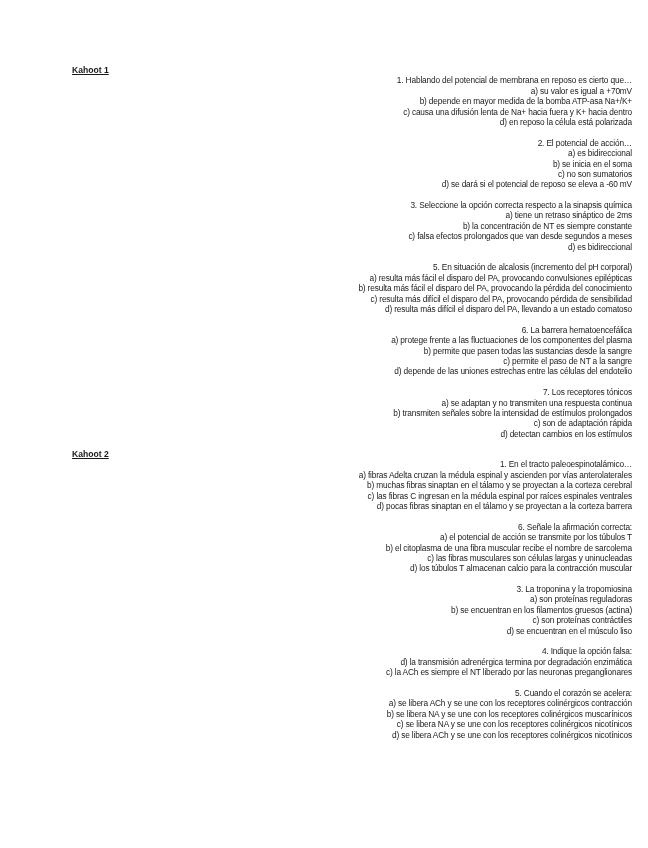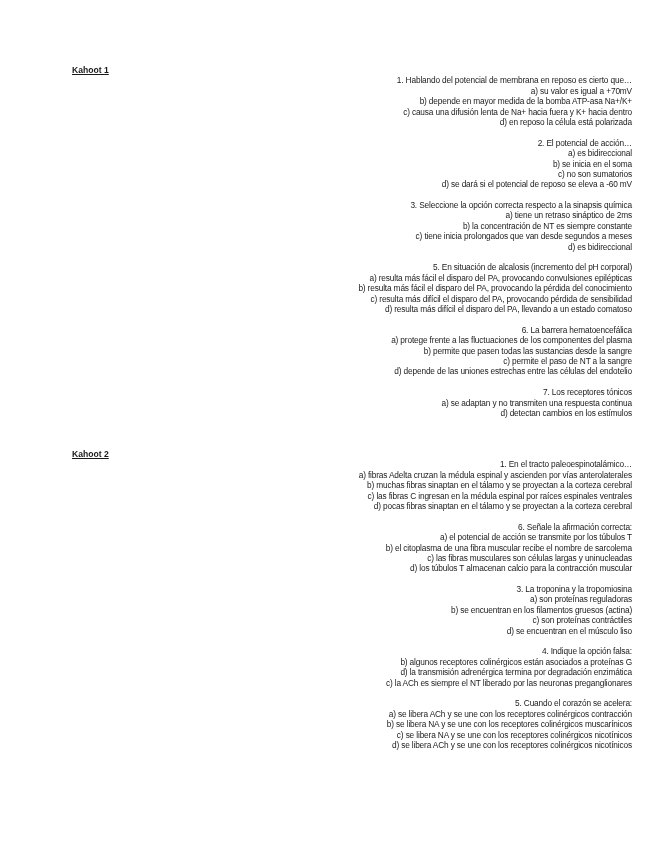--- a/index.html
+++ b/index.html
@@ -41,21 +41,21 @@
       <div class="opt">a) es bidireccional</div>
       <div class="opt">b) se inicia en el soma</div>
       <div class="opt">c) no son sumatorios</div>
       <div class="opt">d) se dará si el potencial de reposo se eleva a -60 mV</div>
     </div>
 
     <div class="q">
       <div class="q-text">3. Seleccione la opción correcta respecto a la sinapsis química</div>
       <div class="opt">a) tiene un retraso sináptico de 2ms</div>
       <div class="opt">b) la concentración de NT es siempre constante</div>
-      <div class="opt">c) tiene inicia prolongados que van desde segundos a meses</div>
+      <div class="opt">c) falsa efectos prolongados que van desde segundos a meses</div>
       <div class="opt">d) es bidireccional</div>
     </div>
 
     <div class="q">
       <div class="q-text">5. En situación de alcalosis (incremento del pH corporal)</div>
       <div class="opt">a) resulta más fácil el disparo del PA, provocando convulsiones epilépticas</div>
       <div class="opt">b) resulta más fácil el disparo del PA, provocando la pérdida del conocimiento</div>
       <div class="opt">c) resulta más difícil el disparo del PA, provocando pérdida de sensibilidad</div>
       <div class="opt">d) resulta más difícil el disparo del PA, llevando a un estado comatoso</div>
     </div>
@@ -64,54 +64,55 @@
       <div class="q-text">6. La barrera hematoencefálica</div>
       <div class="opt">a) protege frente a las fluctuaciones de los componentes del plasma</div>
       <div class="opt">b) permite que pasen todas las sustancias desde la sangre</div>
       <div class="opt">c) permite el paso de NT a la sangre</div>
       <div class="opt">d) depende de las uniones estrechas entre las células del endotelio</div>
     </div>
 
     <div class="q">
       <div class="q-text">7. Los receptores tónicos</div>
       <div class="opt">a) se adaptan y no transmiten una respuesta continua</div>
+      <div class="opt">b) transmiten señales sobre la intensidad de estímulos prolongados</div>
+      <div class="opt">c) son de adaptación rápida</div>
       <div class="opt">d) detectan cambios en los estímulos</div>
     </div>
   </div>
 
   <div class="section" id="k2" style="top:449px;">
     <div class="heading">Kahoot 2</div>
 
     <div class="q">
       <div class="q-text">1. En el tracto paleoespinotalámico…</div>
       <div class="opt">a) fibras Adelta cruzan la médula espinal y ascienden por vías anterolaterales</div>
       <div class="opt">b) muchas fibras sinaptan en el tálamo y se proyectan a la corteza cerebral</div>
       <div class="opt">c) las fibras C ingresan en la médula espinal por raíces espinales ventrales</div>
-      <div class="opt">d) pocas fibras sinaptan en el tálamo y se proyectan a la corteza cerebral</div>
+      <div class="opt">d) pocas fibras sinaptan en el tálamo y se proyectan a la corteza barrera</div>
     </div>
 
     <div class="q">
       <div class="q-text">6. Señale la afirmación correcta:</div>
       <div class="opt">a) el potencial de acción se transmite por los túbulos T</div>
       <div class="opt">b) el citoplasma de una fibra muscular recibe el nombre de sarcolema</div>
       <div class="opt">c) las fibras musculares son células largas y uninucleadas</div>
       <div class="opt">d) los túbulos T almacenan calcio para la contracción muscular</div>
     </div>
 
     <div class="q">
       <div class="q-text">3. La troponina y la tropomiosina</div>
       <div class="opt">a) son proteínas reguladoras</div>
       <div class="opt">b) se encuentran en los filamentos gruesos (actina)</div>
       <div class="opt">c) son proteínas contráctiles</div>
       <div class="opt">d) se encuentran en el músculo liso</div>
     </div>
 
     <div class="q">
       <div class="q-text">4. Indique la opción falsa:</div>
-      <div class="opt">b) algunos receptores colinérgicos están asociados a proteínas G</div>
       <div class="opt">d) la transmisión adrenérgica termina por degradación enzimática</div>
       <div class="opt">c) la ACh es siempre el NT liberado por las neuronas preganglionares</div>
     </div>
 
     <div class="q">
       <div class="q-text">5. Cuando el corazón se acelera:</div>
       <div class="opt">a) se libera ACh y se une con los receptores colinérgicos contracción</div>
       <div class="opt">b) se libera NA y se une con los receptores colinérgicos muscarínicos</div>
       <div class="opt">c) se libera NA y se une con los receptores colinérgicos nicotínicos</div>
       <div class="opt">d) se libera ACh y se une con los receptores colinérgicos nicotínicos</div>

